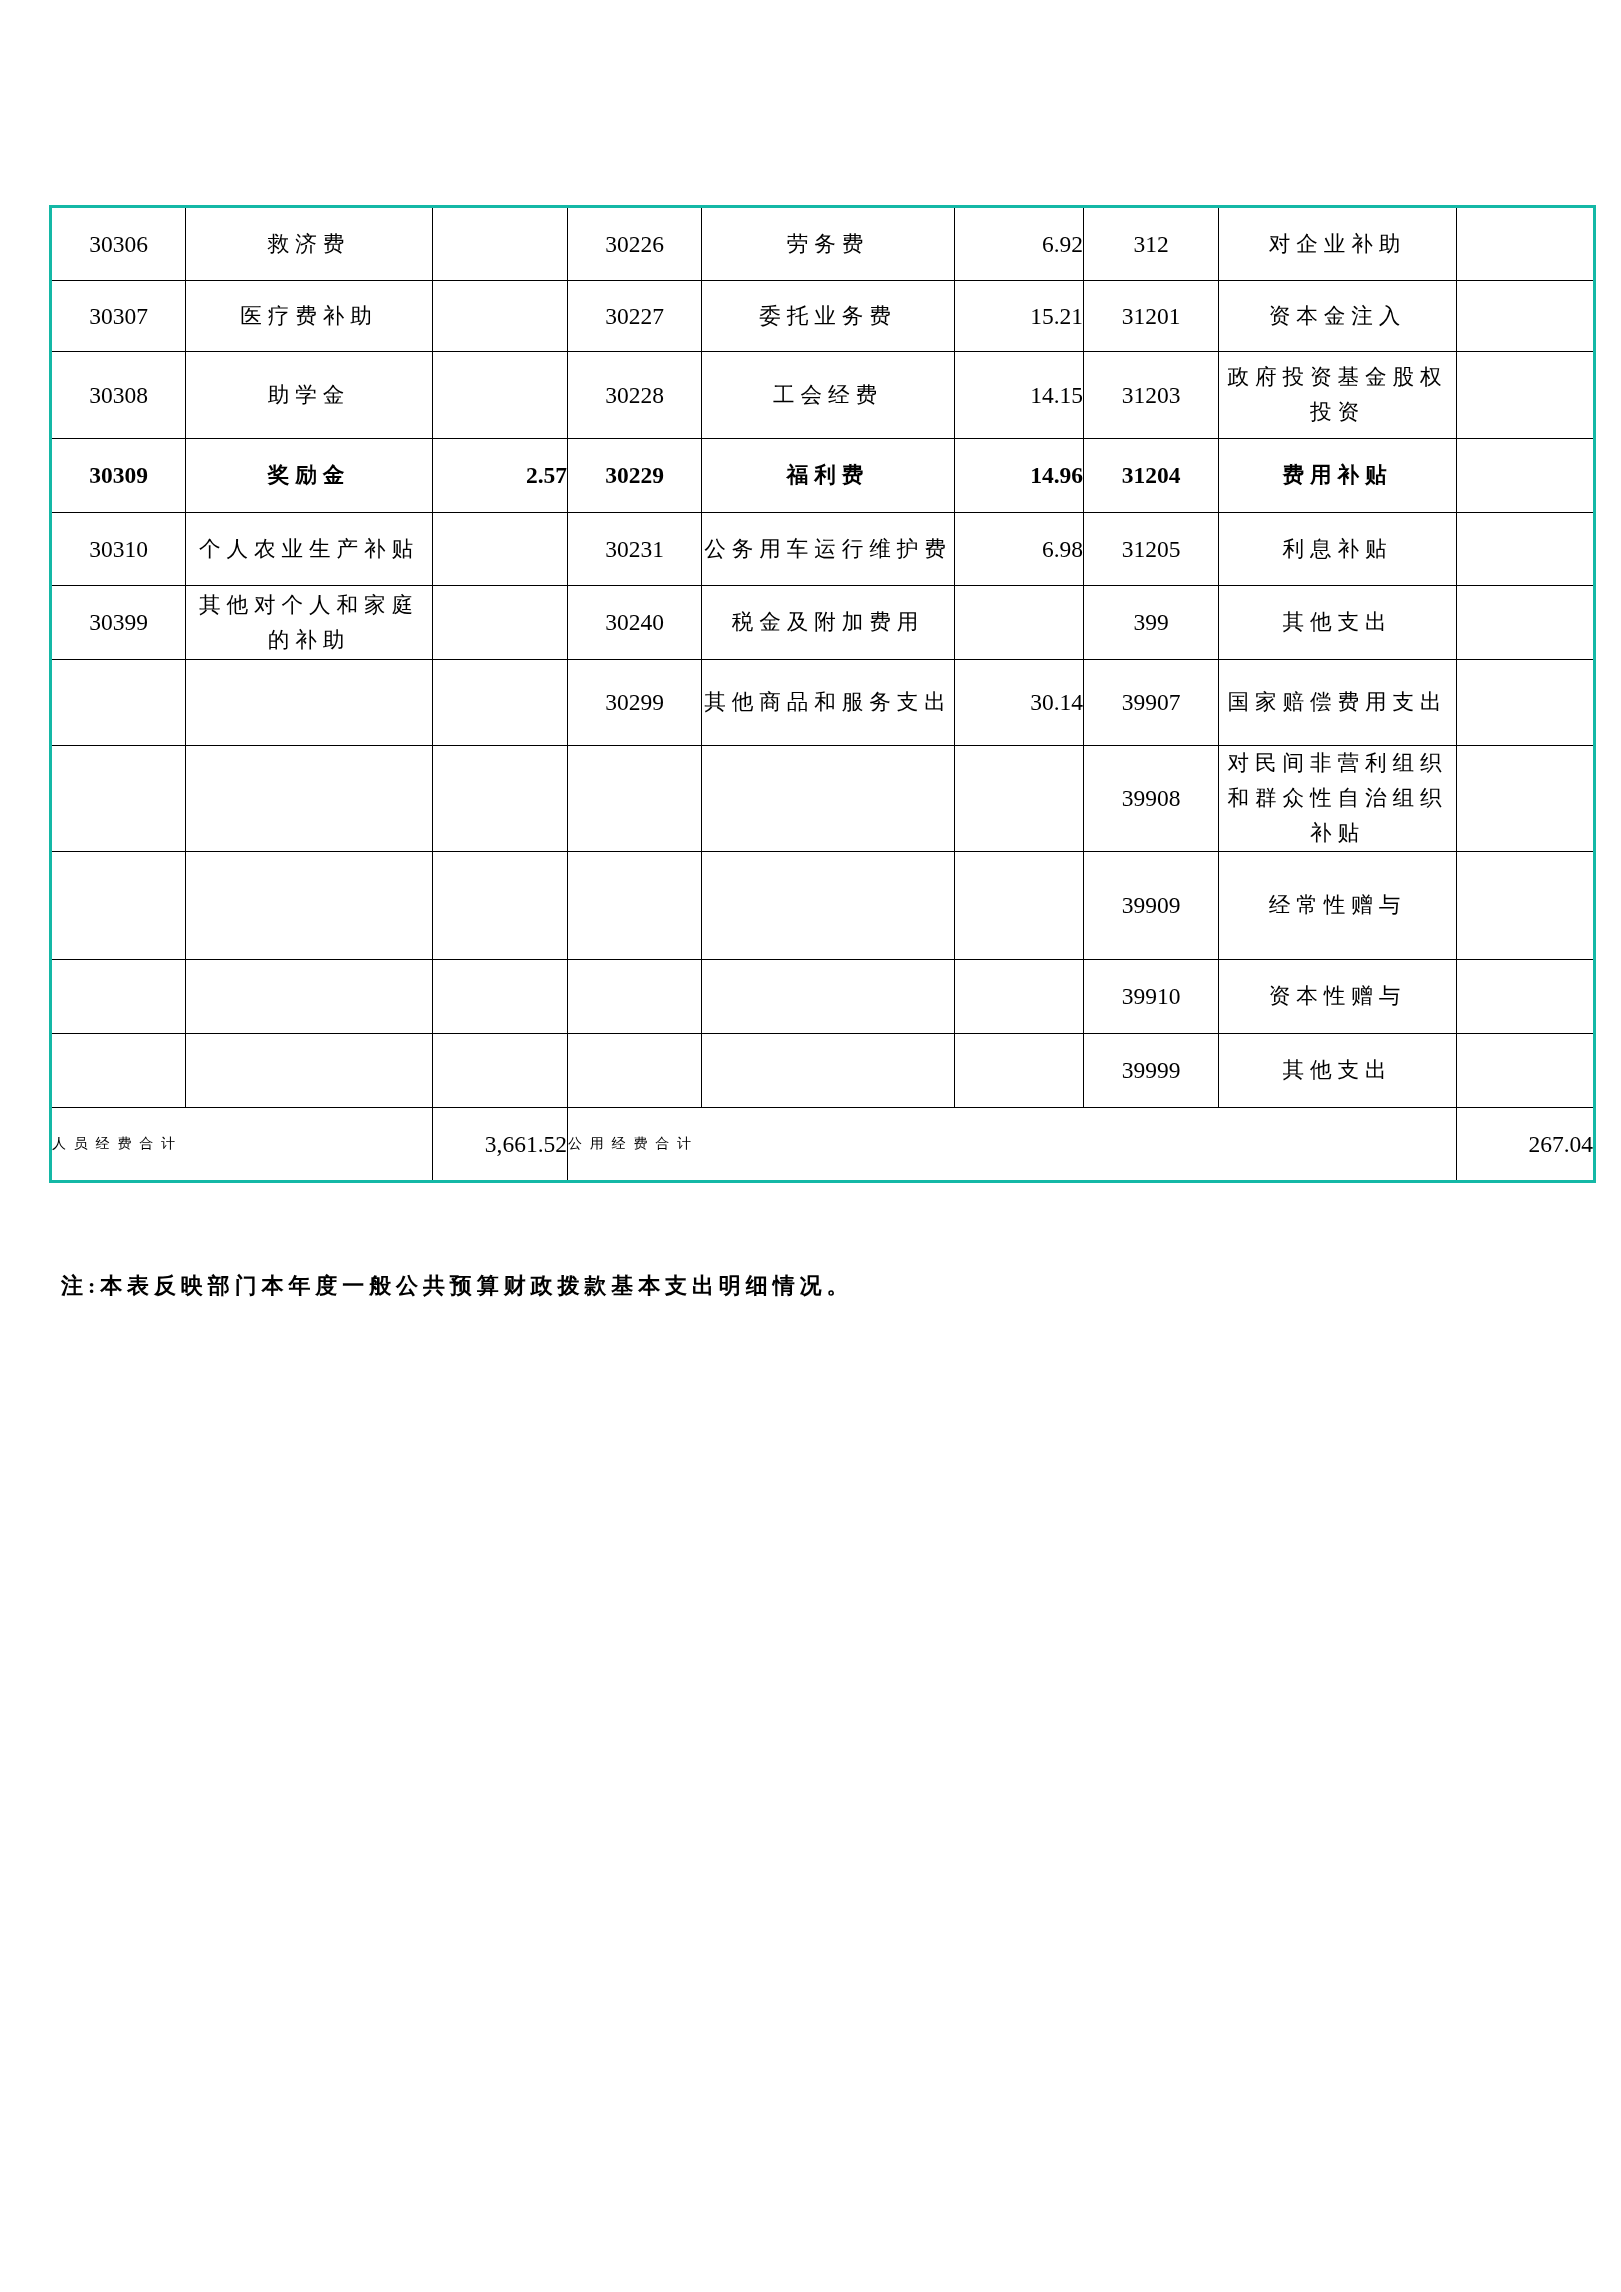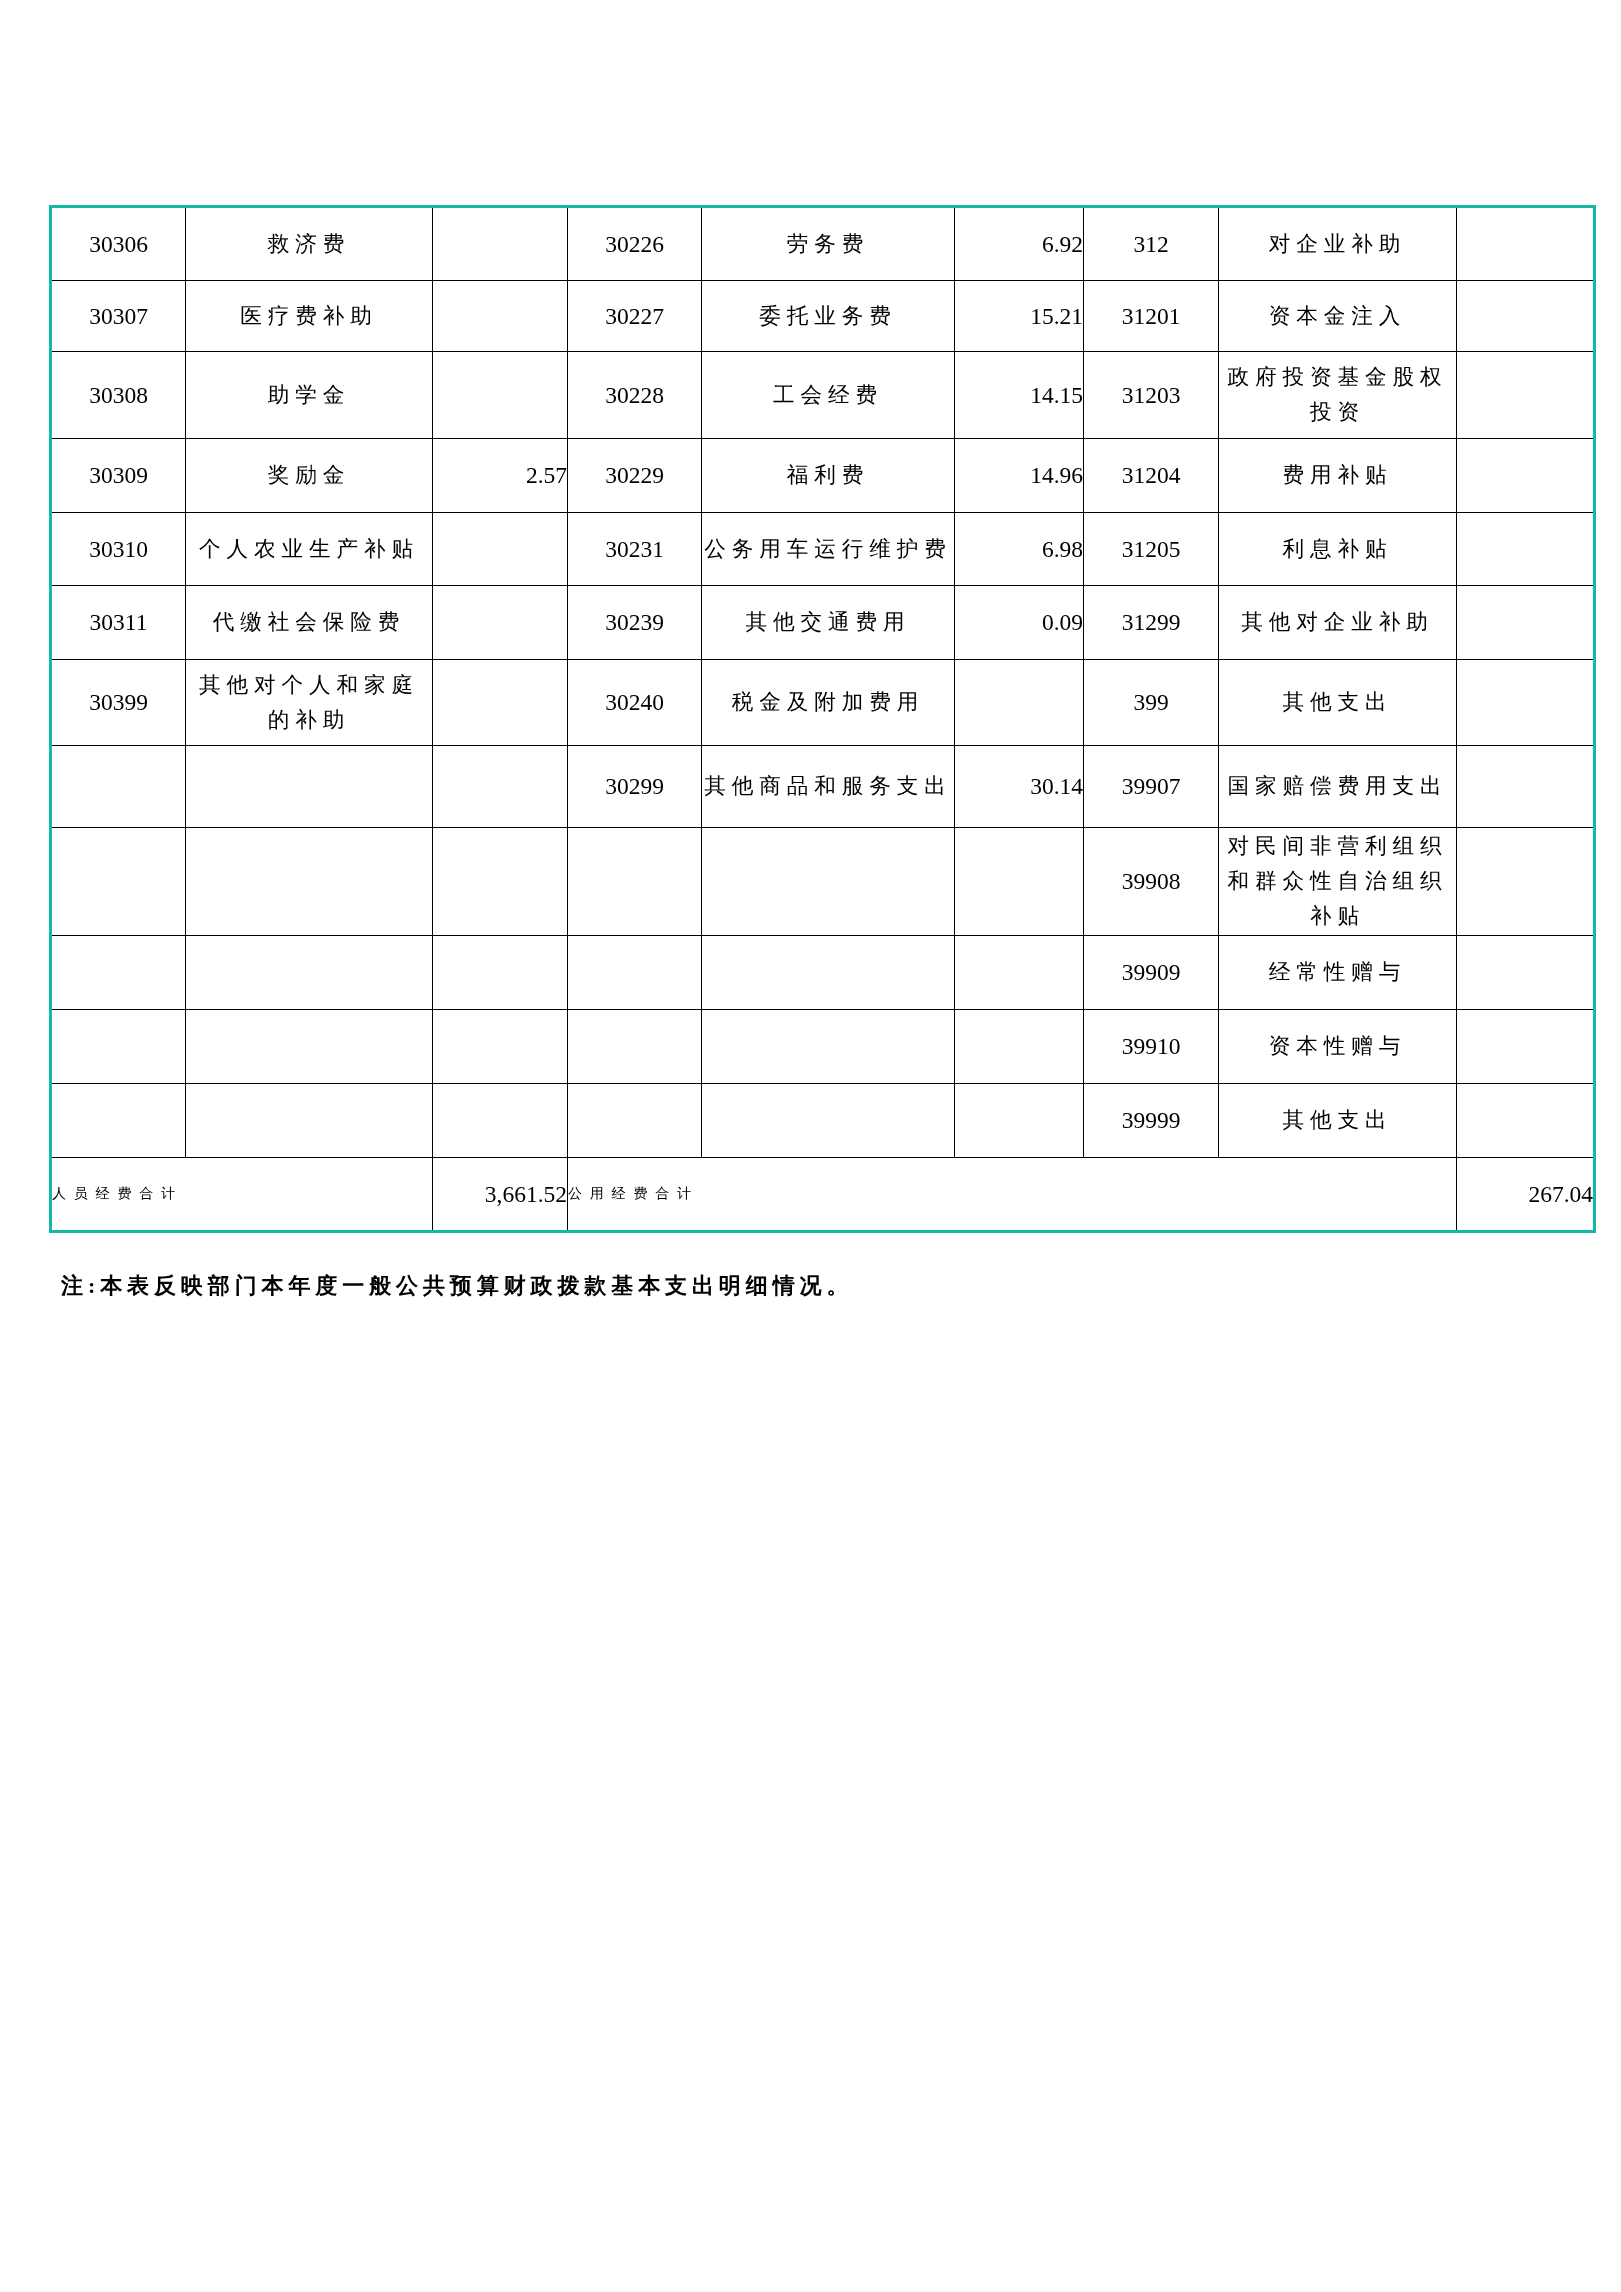--- a/index.html
+++ b/index.html
@@ -48,21 +48,21 @@
     word-break: break-all;
   }
   td.value {
     text-align: right;
     font-size: 23.5px;
     padding-right: 13.7px;
   }
   tbody tr:nth-child(1)  { height: 74px; }
   tbody tr:nth-child(2)  { height: 71px; }
   tbody tr:nth-child(3)  { height: 87px; }
-  tbody tr:nth-child(4)  { height: 74px; }
+  tbody tr:nth-child(4)  { height: 74px; font-weight: bold; }
   tbody tr:nth-child(5)  { height: 73px; }
   tbody tr:nth-child(6)  { height: 74px; }
   tbody tr:nth-child(7)  { height: 86px; }
   tbody tr:nth-child(8)  { height: 82px; margin-left: 32px; }
   tbody tr:nth-child(9)  { height: 108px; }
   tbody tr:nth-child(10) { height: 74px; margin-left: 36px; }
   tbody tr:nth-child(11) { height: 74px; }
   tbody tr:nth-child(12) { height: 74px; }
   tfoot tr { height: 74px; }
   td.total-label {
@@ -146,31 +146,20 @@
           <td class="name">个人农业生产补贴</td>
           <td class="value"></td>
           <td class="code">30231</td>
           <td class="name">公务用车运行维护费</td>
           <td class="value">6.98</td>
           <td class="code">31205</td>
           <td class="name">利息补贴</td>
           <td class="value"></td>
         </tr>
         <tr>
-          <td class="code">30311</td>
-          <td class="name">代缴社会保险费</td>
-          <td class="value"></td>
-          <td class="code">30239</td>
-          <td class="name">其他交通费用</td>
-          <td class="value">0.09</td>
-          <td class="code">31299</td>
-          <td class="name">其他对企业补助</td>
-          <td class="value"></td>
-        </tr>
-        <tr>
           <td class="code">30399</td>
           <td class="name">其他对个人和家庭的补助</td>
           <td class="value"></td>
           <td class="code">30240</td>
           <td class="name">税金及附加费用</td>
           <td class="value"></td>
           <td class="code">399</td>
           <td class="name">其他支出</td>
           <td class="value"></td>
         </tr>

